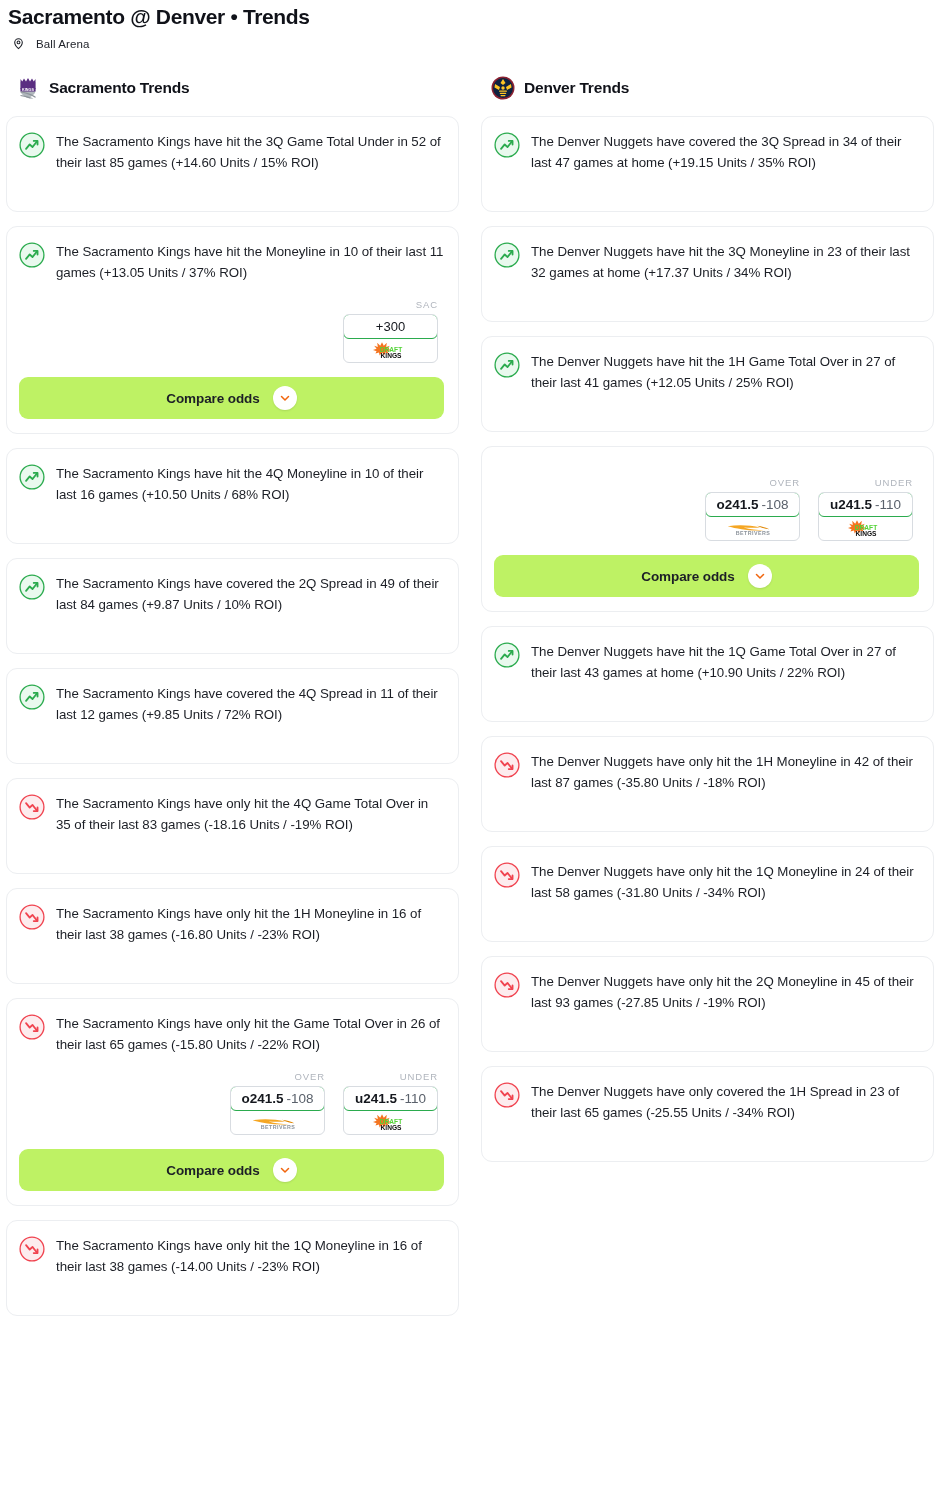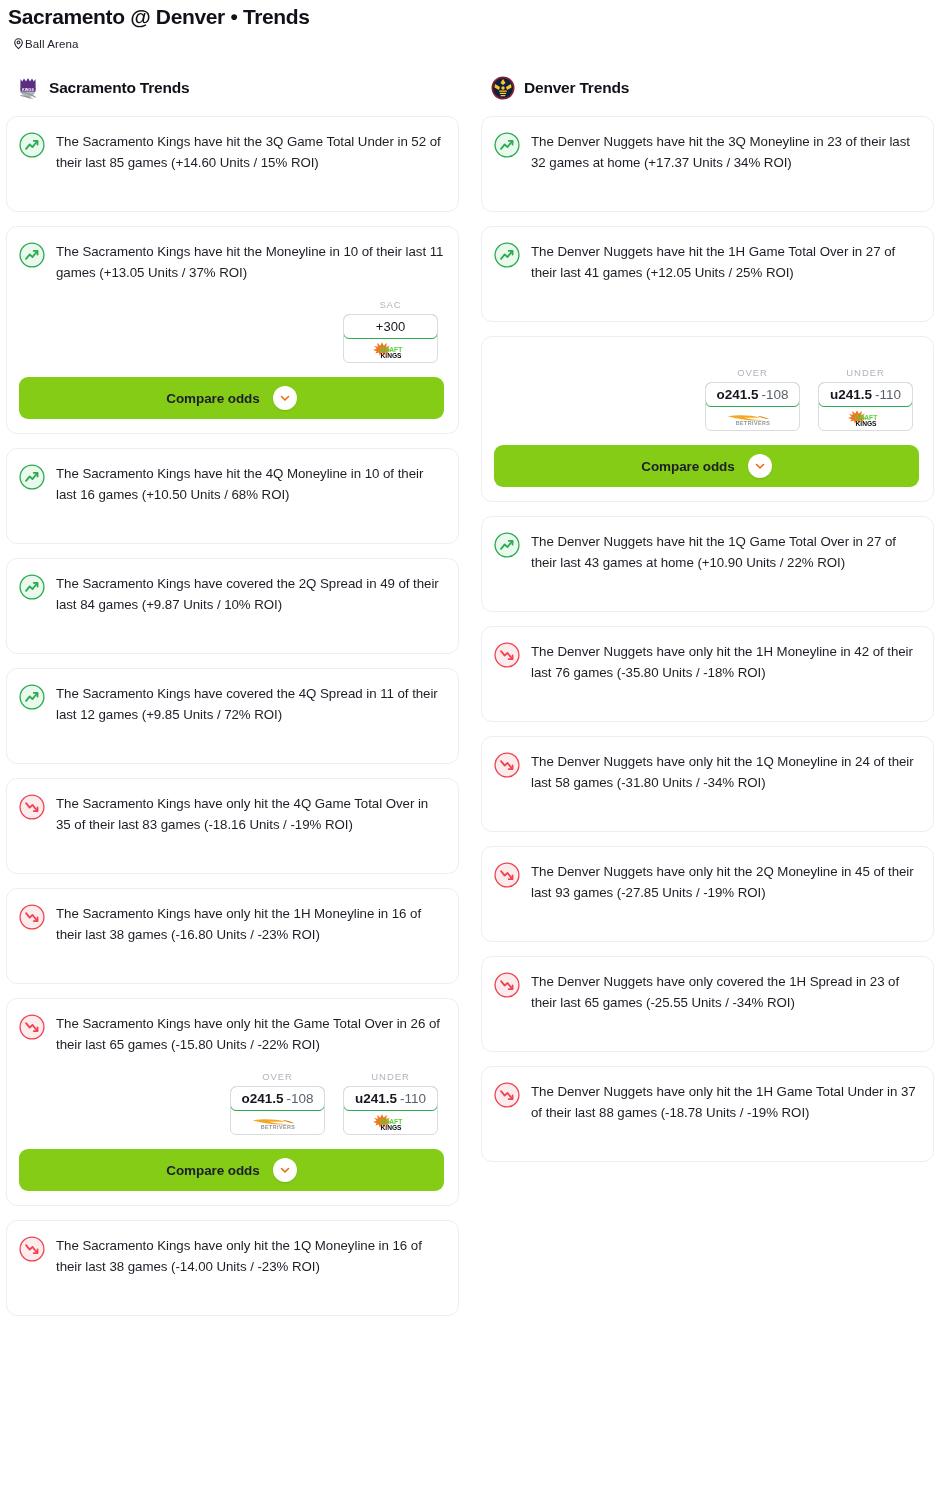--- a/index.html
+++ b/index.html
@@ -16,21 +16,21 @@
   .hdr-title {
     font-size: 21px;
     font-weight: 700;
     letter-spacing: -0.35px;
     color: #101219;
     line-height: 26px;
   }
   .venue {
     display: flex;
     align-items: center;
-    gap: 0;
+    gap: 11px;
     margin-top: 7px;
     padding-left: 4px;
   }
   .venue-label {
     font-size: 11.5px;
     color: #22252c;
     letter-spacing: 0.1px;
   }
   .pin-ico { width: 13px; height: 13px; display: block; }
 
@@ -83,21 +83,21 @@
   
   .odds-wrap {
     display: flex;
     justify-content: flex-end;
     gap: 18px;
     margin-top: 16px;
     padding-right: 6px;
   }
   .odds-cell { width: 95px; }
   .odds-cap {
-    text-align: center;
+    text-align: right;
     font-size: 9.5px;
     letter-spacing: 0.9px;
     color: #b0b5bd;
     margin-bottom: 4px;
     font-weight: 400;
   }
   .odds-box {
     border: 1px solid #d8dce1;
     border-radius: 6px;
     overflow: hidden;
@@ -125,21 +125,21 @@
     align-items: center;
     justify-content: center;
   }
 
   
   .bk { display: block; }
 
   
   .cmp {
     margin-top: 14px;
-    background: #84cc16;
+    background: #bef264;
     border-radius: 9px;
     height: 42px;
     display: flex;
     align-items: center;
     justify-content: center;
     gap: 13px;
     text-align: right;
   }
   .cmp-label { font-size: 13.5px; font-weight: 600; color: #1c1f26; letter-spacing: -0.1px; }
   .cmp-chev {
@@ -361,20 +361,30 @@
         <span class="col-head-title">Denver Trends</span>
       </div>
       <div id="list-1">
           <div class="card">
             <div class="card-top">
               <span><svg class="trend-ico" viewBox="0 0 24 24">
                   <circle cx="12" cy="12" r="11" fill="#e9f9ee" stroke="#2bab4e" stroke-width="1.2"></circle>
                   <path d="M6.5 15.5l3.4-4 2.6 2.4 4.2-5.4" fill="none" stroke="#2bab4e" stroke-width="1.7" stroke-linecap="round" stroke-linejoin="round"></path>
                   <path d="M13.6 8.2h3.5v3.4" fill="none" stroke="#2bab4e" stroke-width="1.7" stroke-linecap="round" stroke-linejoin="round"></path>
                 </svg></span>
+              <span class="trend-text">The Denver Nuggets have covered the 3Q Spread in 34 of their last 47 games at home (+19.15 Units / 35% ROI)</span>
+            </div>
+          </div>
+          <div class="card">
+            <div class="card-top">
+              <span><svg class="trend-ico" viewBox="0 0 24 24">
+                  <circle cx="12" cy="12" r="11" fill="#e9f9ee" stroke="#2bab4e" stroke-width="1.2"></circle>
+                  <path d="M6.5 15.5l3.4-4 2.6 2.4 4.2-5.4" fill="none" stroke="#2bab4e" stroke-width="1.7" stroke-linecap="round" stroke-linejoin="round"></path>
+                  <path d="M13.6 8.2h3.5v3.4" fill="none" stroke="#2bab4e" stroke-width="1.7" stroke-linecap="round" stroke-linejoin="round"></path>
+                </svg></span>
               <span class="trend-text">The Denver Nuggets have hit the 3Q Moneyline in 23 of their last 32 games at home (+17.37 Units / 34% ROI)</span>
             </div>
           </div>
           <div class="card">
             <div class="card-top">
               <span><svg class="trend-ico" viewBox="0 0 24 24">
                   <circle cx="12" cy="12" r="11" fill="#e9f9ee" stroke="#2bab4e" stroke-width="1.2"></circle>
                   <path d="M6.5 15.5l3.4-4 2.6 2.4 4.2-5.4" fill="none" stroke="#2bab4e" stroke-width="1.7" stroke-linecap="round" stroke-linejoin="round"></path>
                   <path d="M13.6 8.2h3.5v3.4" fill="none" stroke="#2bab4e" stroke-width="1.7" stroke-linecap="round" stroke-linejoin="round"></path>
                 </svg></span>
@@ -435,21 +445,21 @@
               <span class="trend-text">The Denver Nuggets have hit the 1Q Game Total Over in 27 of their last 43 games at home (+10.90 Units / 22% ROI)</span>
             </div>
           </div>
           <div class="card">
             <div class="card-top">
               <span><svg class="trend-ico" viewBox="0 0 24 24">
                   <circle cx="12" cy="12" r="11" fill="#fdecee" stroke="#f0434f" stroke-width="1.2"></circle>
                   <path d="M6.5 8.5l3.4 4 2.6-2.4 4.2 5.4" fill="none" stroke="#f0434f" stroke-width="1.7" stroke-linecap="round" stroke-linejoin="round"></path>
                   <path d="M13.6 15.8h3.5v-3.4" fill="none" stroke="#f0434f" stroke-width="1.7" stroke-linecap="round" stroke-linejoin="round"></path>
                 </svg></span>
-              <span class="trend-text">The Denver Nuggets have only hit the 1H Moneyline in 42 of their last 76 games (-35.80 Units / -18% ROI)</span>
+              <span class="trend-text">The Denver Nuggets have only hit the 1H Moneyline in 42 of their last 87 games (-35.80 Units / -18% ROI)</span>
             </div>
           </div>
           <div class="card">
             <div class="card-top">
               <span><svg class="trend-ico" viewBox="0 0 24 24">
                   <circle cx="12" cy="12" r="11" fill="#fdecee" stroke="#f0434f" stroke-width="1.2"></circle>
                   <path d="M6.5 8.5l3.4 4 2.6-2.4 4.2 5.4" fill="none" stroke="#f0434f" stroke-width="1.7" stroke-linecap="round" stroke-linejoin="round"></path>
                   <path d="M13.6 15.8h3.5v-3.4" fill="none" stroke="#f0434f" stroke-width="1.7" stroke-linecap="round" stroke-linejoin="round"></path>
                 </svg></span>
               <span class="trend-text">The Denver Nuggets have only hit the 1Q Moneyline in 24 of their last 58 games (-31.80 Units / -34% ROI)</span>
@@ -466,28 +476,18 @@
             </div>
           </div>
           <div class="card">
             <div class="card-top">
               <span><svg class="trend-ico" viewBox="0 0 24 24">
                   <circle cx="12" cy="12" r="11" fill="#fdecee" stroke="#f0434f" stroke-width="1.2"></circle>
                   <path d="M6.5 8.5l3.4 4 2.6-2.4 4.2 5.4" fill="none" stroke="#f0434f" stroke-width="1.7" stroke-linecap="round" stroke-linejoin="round"></path>
                   <path d="M13.6 15.8h3.5v-3.4" fill="none" stroke="#f0434f" stroke-width="1.7" stroke-linecap="round" stroke-linejoin="round"></path>
                 </svg></span>
               <span class="trend-text">The Denver Nuggets have only covered the 1H Spread in 23 of their last 65 games (-25.55 Units / -34% ROI)</span>
-            </div>
-          </div>
-          <div class="card">
-            <div class="card-top">
-              <span><svg class="trend-ico" viewBox="0 0 24 24">
-                  <circle cx="12" cy="12" r="11" fill="#fdecee" stroke="#f0434f" stroke-width="1.2"></circle>
-                  <path d="M6.5 8.5l3.4 4 2.6-2.4 4.2 5.4" fill="none" stroke="#f0434f" stroke-width="1.7" stroke-linecap="round" stroke-linejoin="round"></path>
-                  <path d="M13.6 15.8h3.5v-3.4" fill="none" stroke="#f0434f" stroke-width="1.7" stroke-linecap="round" stroke-linejoin="round"></path>
-                </svg></span>
-              <span class="trend-text">The Denver Nuggets have only hit the 1H Game Total Under in 37 of their last 88 games (-18.78 Units / -19% ROI)</span>
             </div>
           </div>
         </div>
     </div>
   </div>
 </div>
 
 </body></html>

